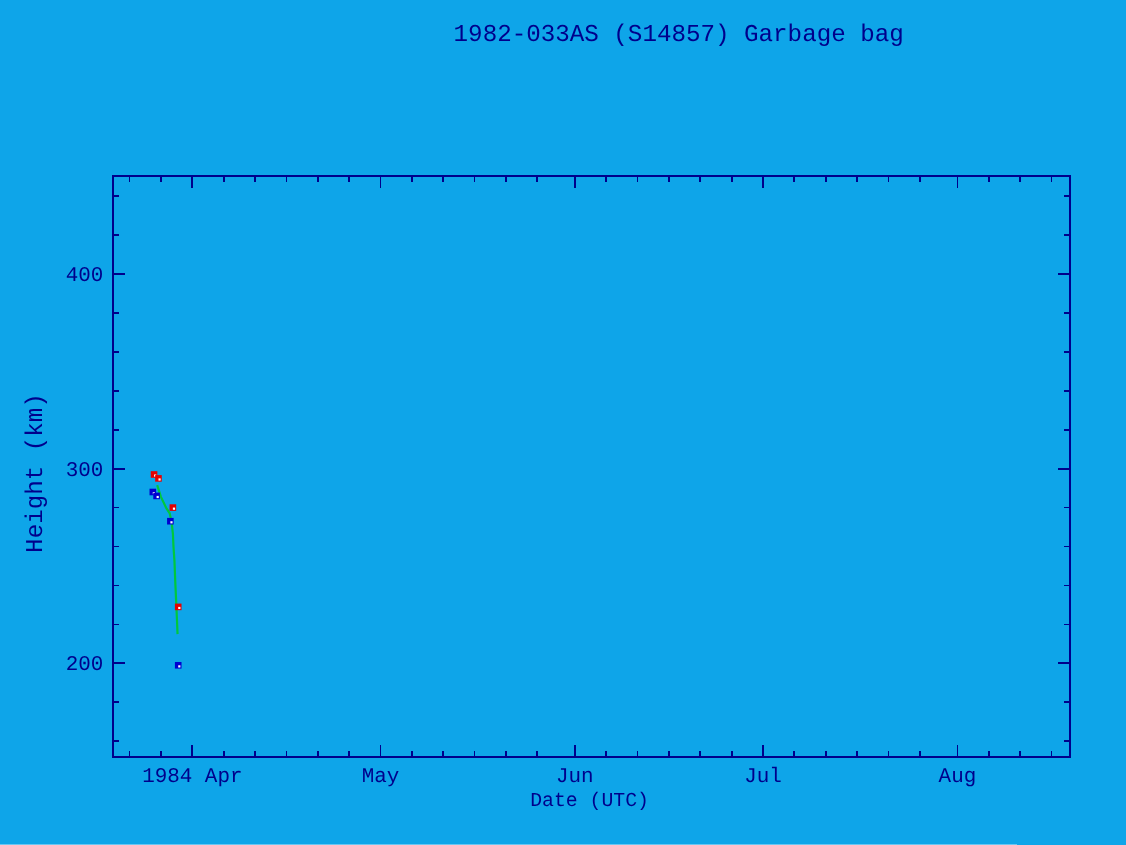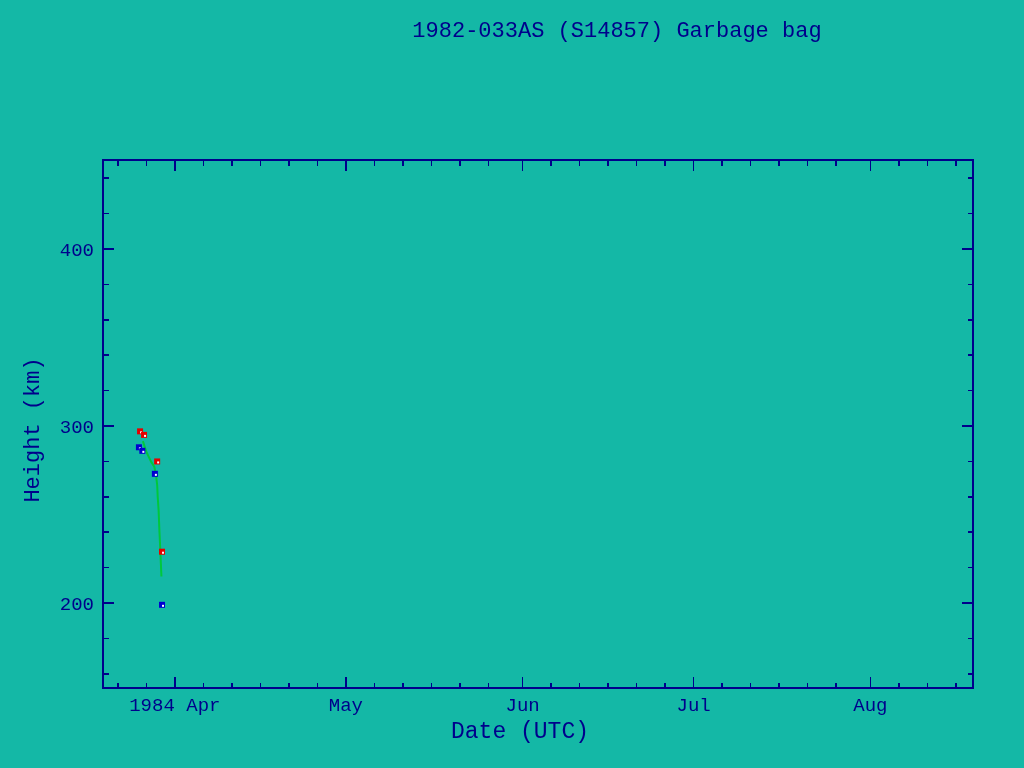--- a/index.html
+++ b/index.html
@@ -1,22 +1,22 @@
 <!DOCTYPE html>
 <html><head>
 <meta charset="utf-8">
 <style>
   html,body{margin:0;padding:0;background:#ffffff;}
-  #page{position:relative;width:1024px;height:768px;background:#14b8a6;overflow:hidden;
+  #page{position:relative;width:1024px;height:768px;background:#0ea5e9;overflow:hidden;
         font-family:"Liberation Mono","DejaVu Sans Mono",monospace;}
   #plot-svg{position:absolute;left:0;top:0;}
   .chart-title{position:absolute;left:617px;top:19px;transform:translateX(-50%);
         font-size:22px;white-space:nowrap;color:#00008b;}
-  .x-axis-title{position:absolute;left:520px;top:719px;transform:translateX(-50%);
-        font-size:23px;white-space:nowrap;color:#00008b;}
+  .x-axis-title{position:absolute;left:536px;top:719px;transform:translateX(-50%);
+        font-size:18px;white-space:nowrap;color:#00008b;}
   .y-axis-title{position:absolute;left:33px;top:430px;transform:translate(-50%,-50%) rotate(-90deg);
         font-size:22px;white-space:nowrap;color:#00008b;}
   text{font-family:"Liberation Mono","DejaVu Sans Mono",monospace;}
 </style>
 </head>
 <body>
 
 <div id="page">
   <div class="chart-title">1982-033AS (S14857) Garbage bag</div>
   <svg id="plot-svg" width="1024" height="768">

